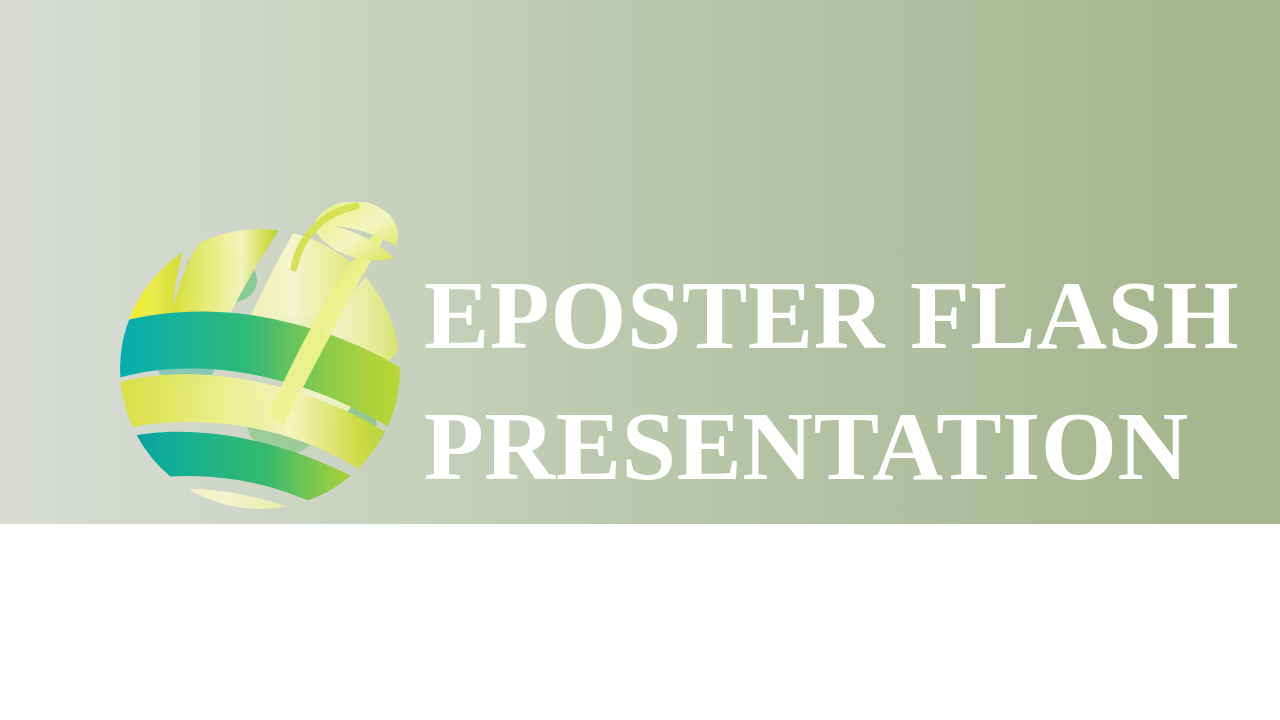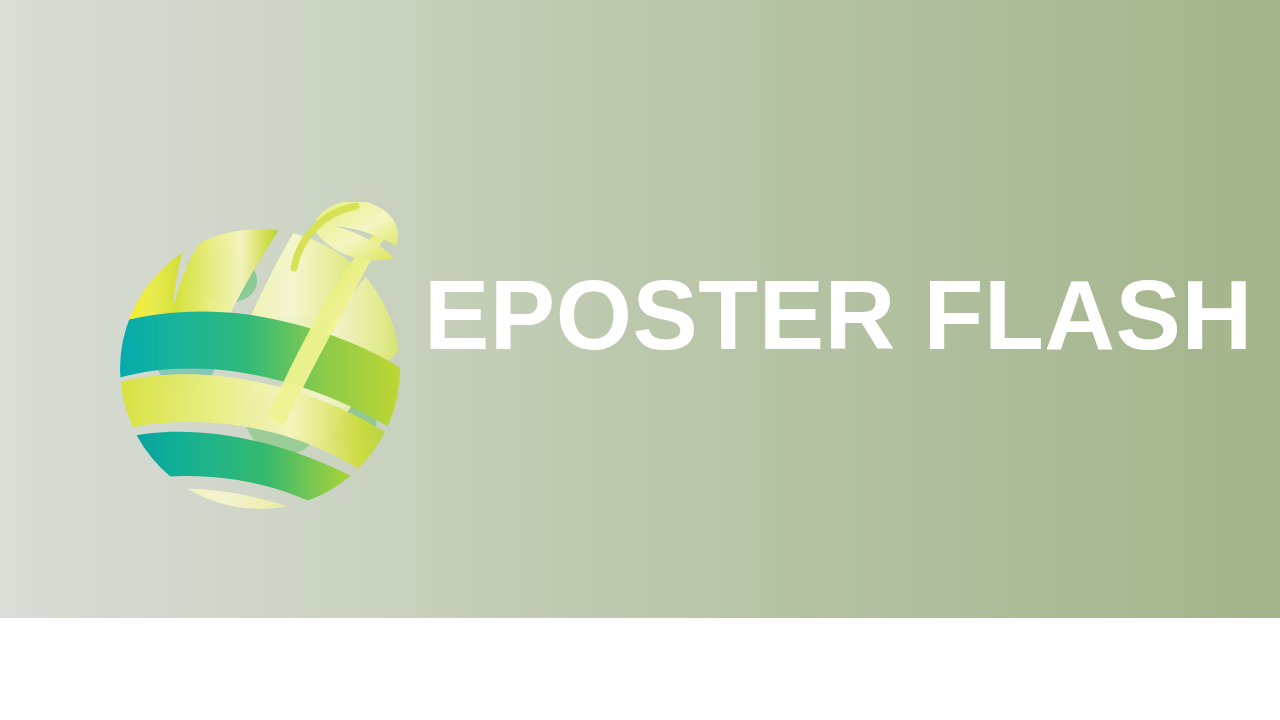--- a/index.html
+++ b/index.html
@@ -3,35 +3,35 @@
 <meta charset="utf-8">
 <style>
   html, body {
     margin: 0;
     padding: 0;
     background: #ffffff;
   }
   #slide {
     position: relative;
     width: 1280px;
-    height: 618px;
+    height: 524px;
     overflow: hidden;
     
     background: linear-gradient(90deg,
         #d9ddd5 0%,
         #d5dad1 8%,
         #cfd6c8 20%,
         #c6d0bb 33%,
         #bdc9ae 47%,
         #b6c4a6 60%,
         #b0bf9e 72%,
         #aaba95 84%,
         #a6b78f 93%,
         #a4b68c 100%);
-    font-family: Liberation Sans, sans-serif;
+    font-family: Liberation Serif, serif;
     -webkit-font-smoothing: antialiased;
   }
 
   
   #logo-mark {
     position: absolute;
     left: 118px;
     top: 202px;
     width: 285px;
     height: 315px;
@@ -165,15 +165,16 @@
       <path d="M198 18 C208 2 232 -6 254 2 C276 10 284 28 278 44
                C262 34 240 26 216 24 C240 30 262 42 276 56
                C254 62 228 56 212 44 C198 34 194 26 198 18 Z" fill="url(#gLeaf)"></path>
 
       <path d="M176 66 C182 34 206 10 238 4" fill="none" stroke="#d6e253" stroke-width="7" stroke-linecap="round"></path>
     </svg>
   </div>
 
   <div id="headline">
     <span class="hl-line">EPOSTER FLASH</span>
+    <span class="hl-line">PRESENTATION</span>
   </div>
 
 </div>
 
 </body></html>

